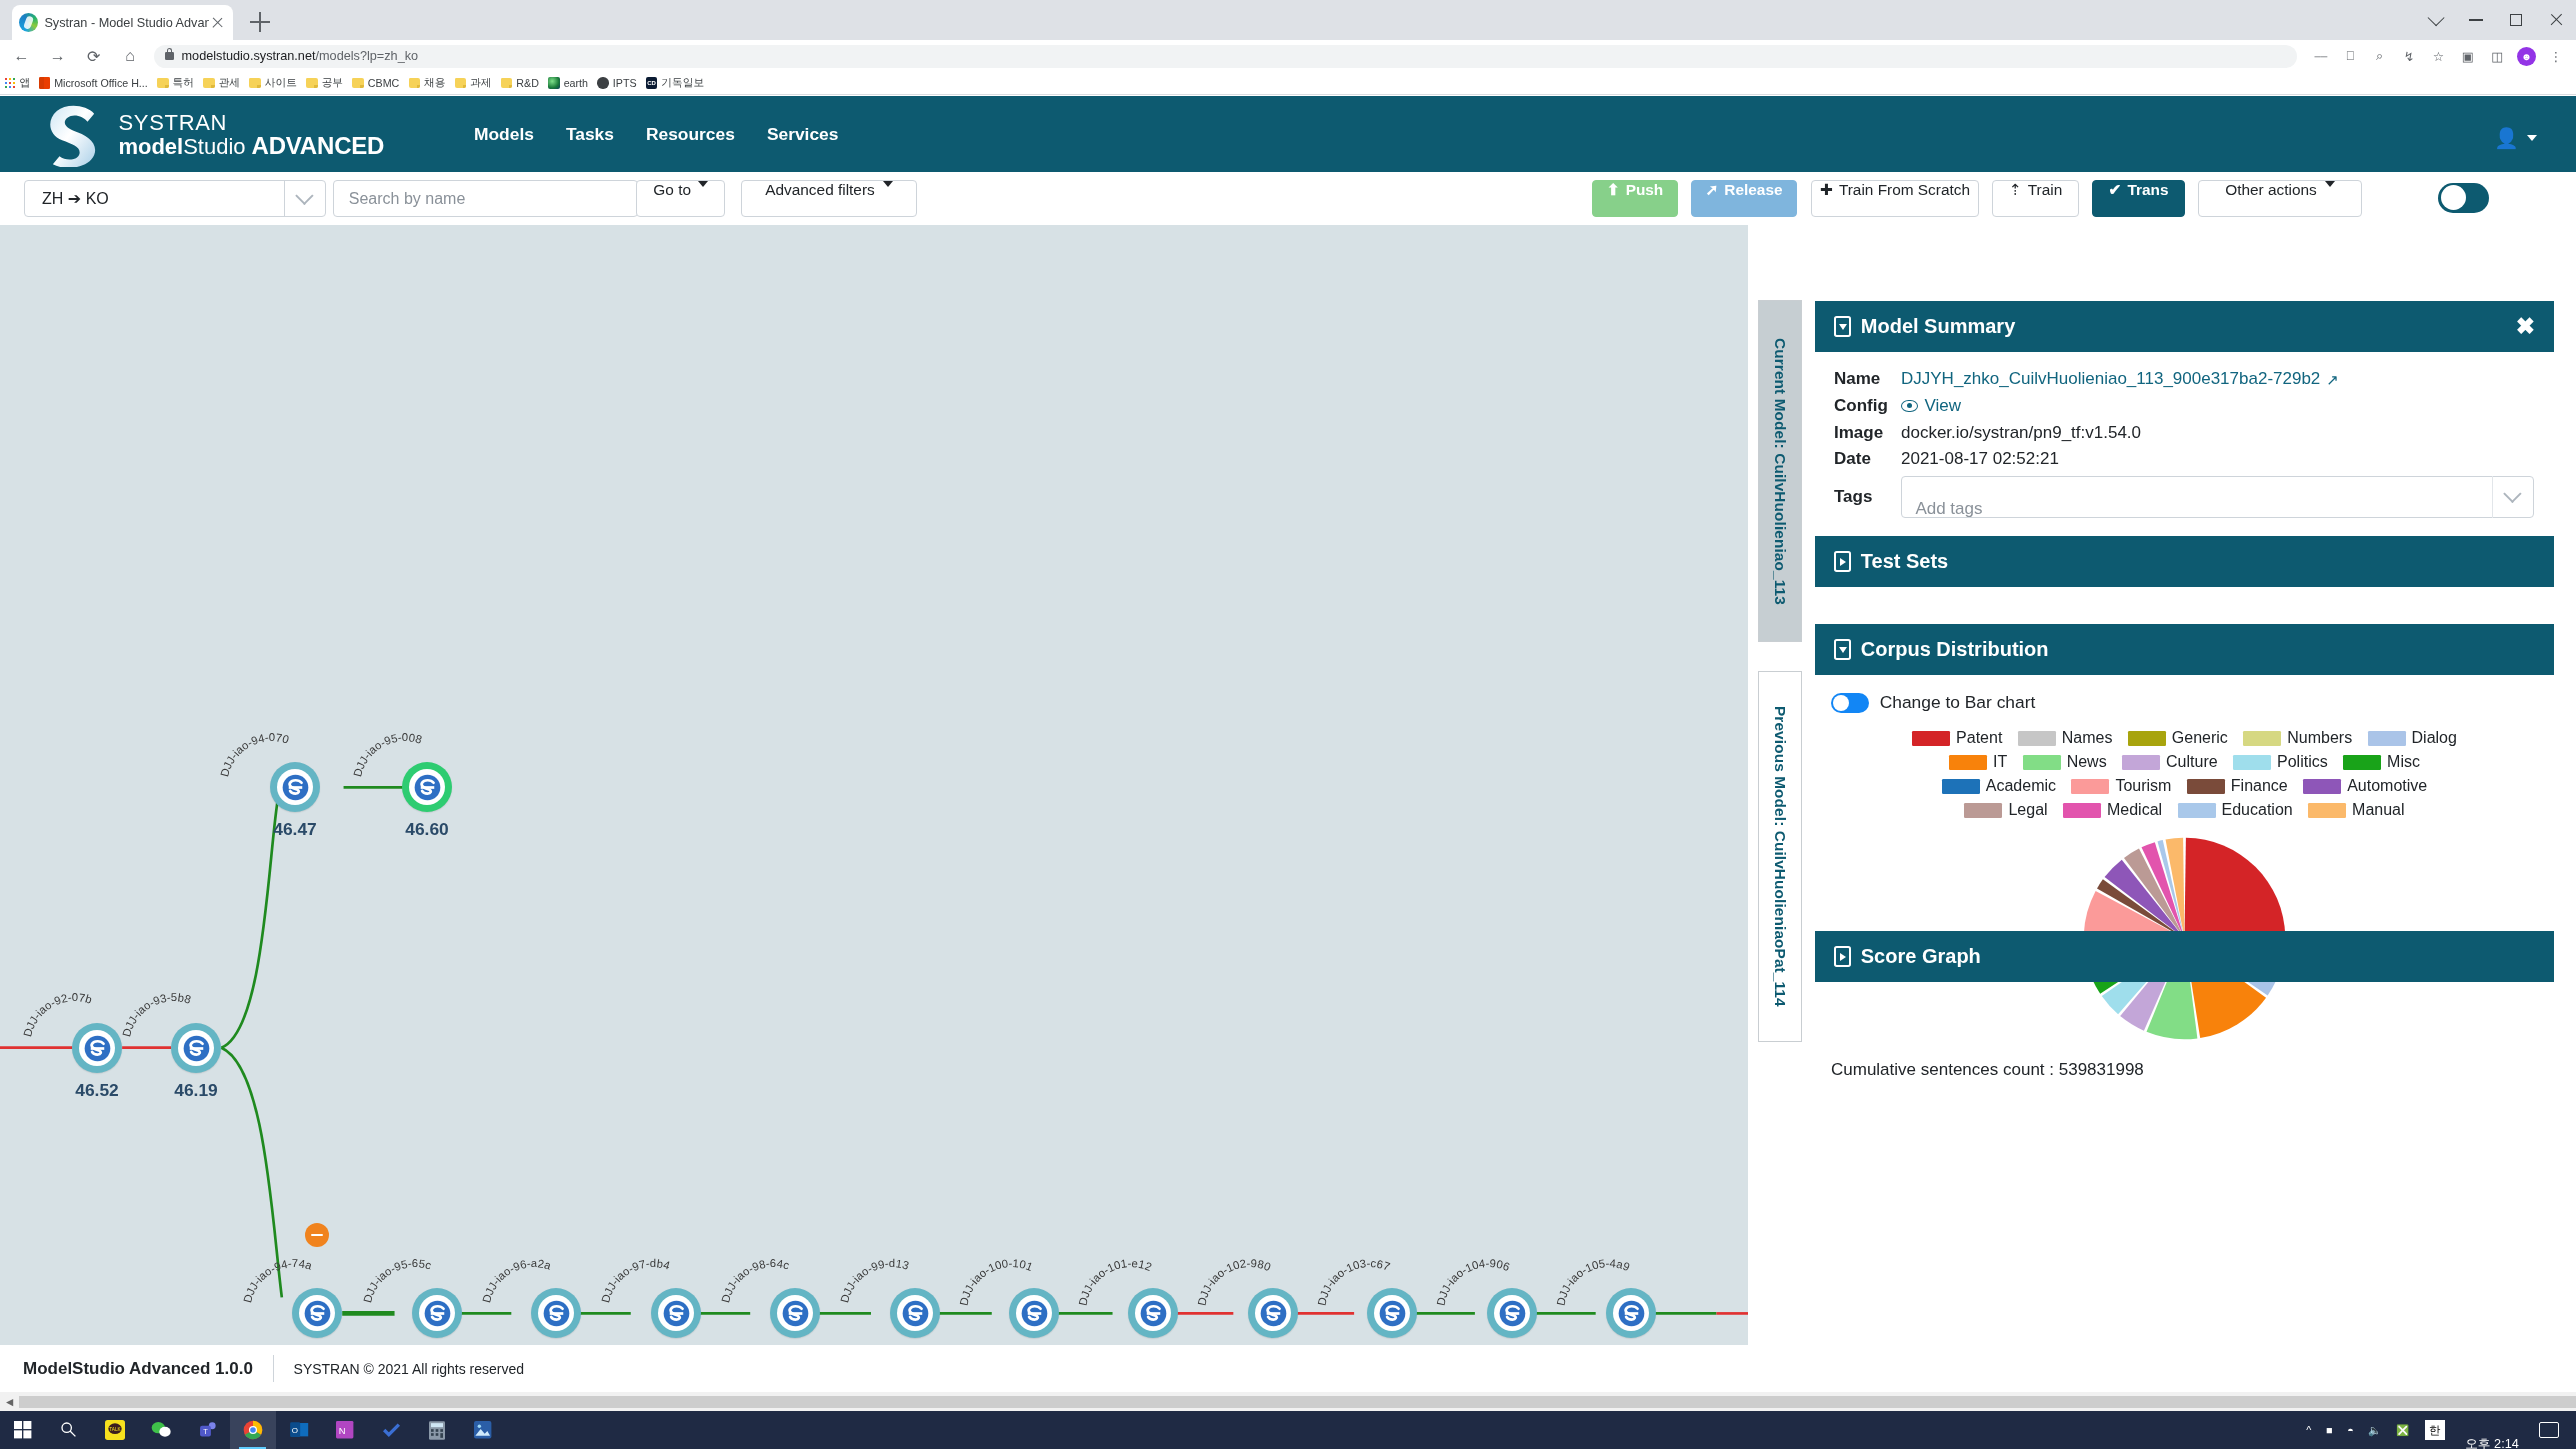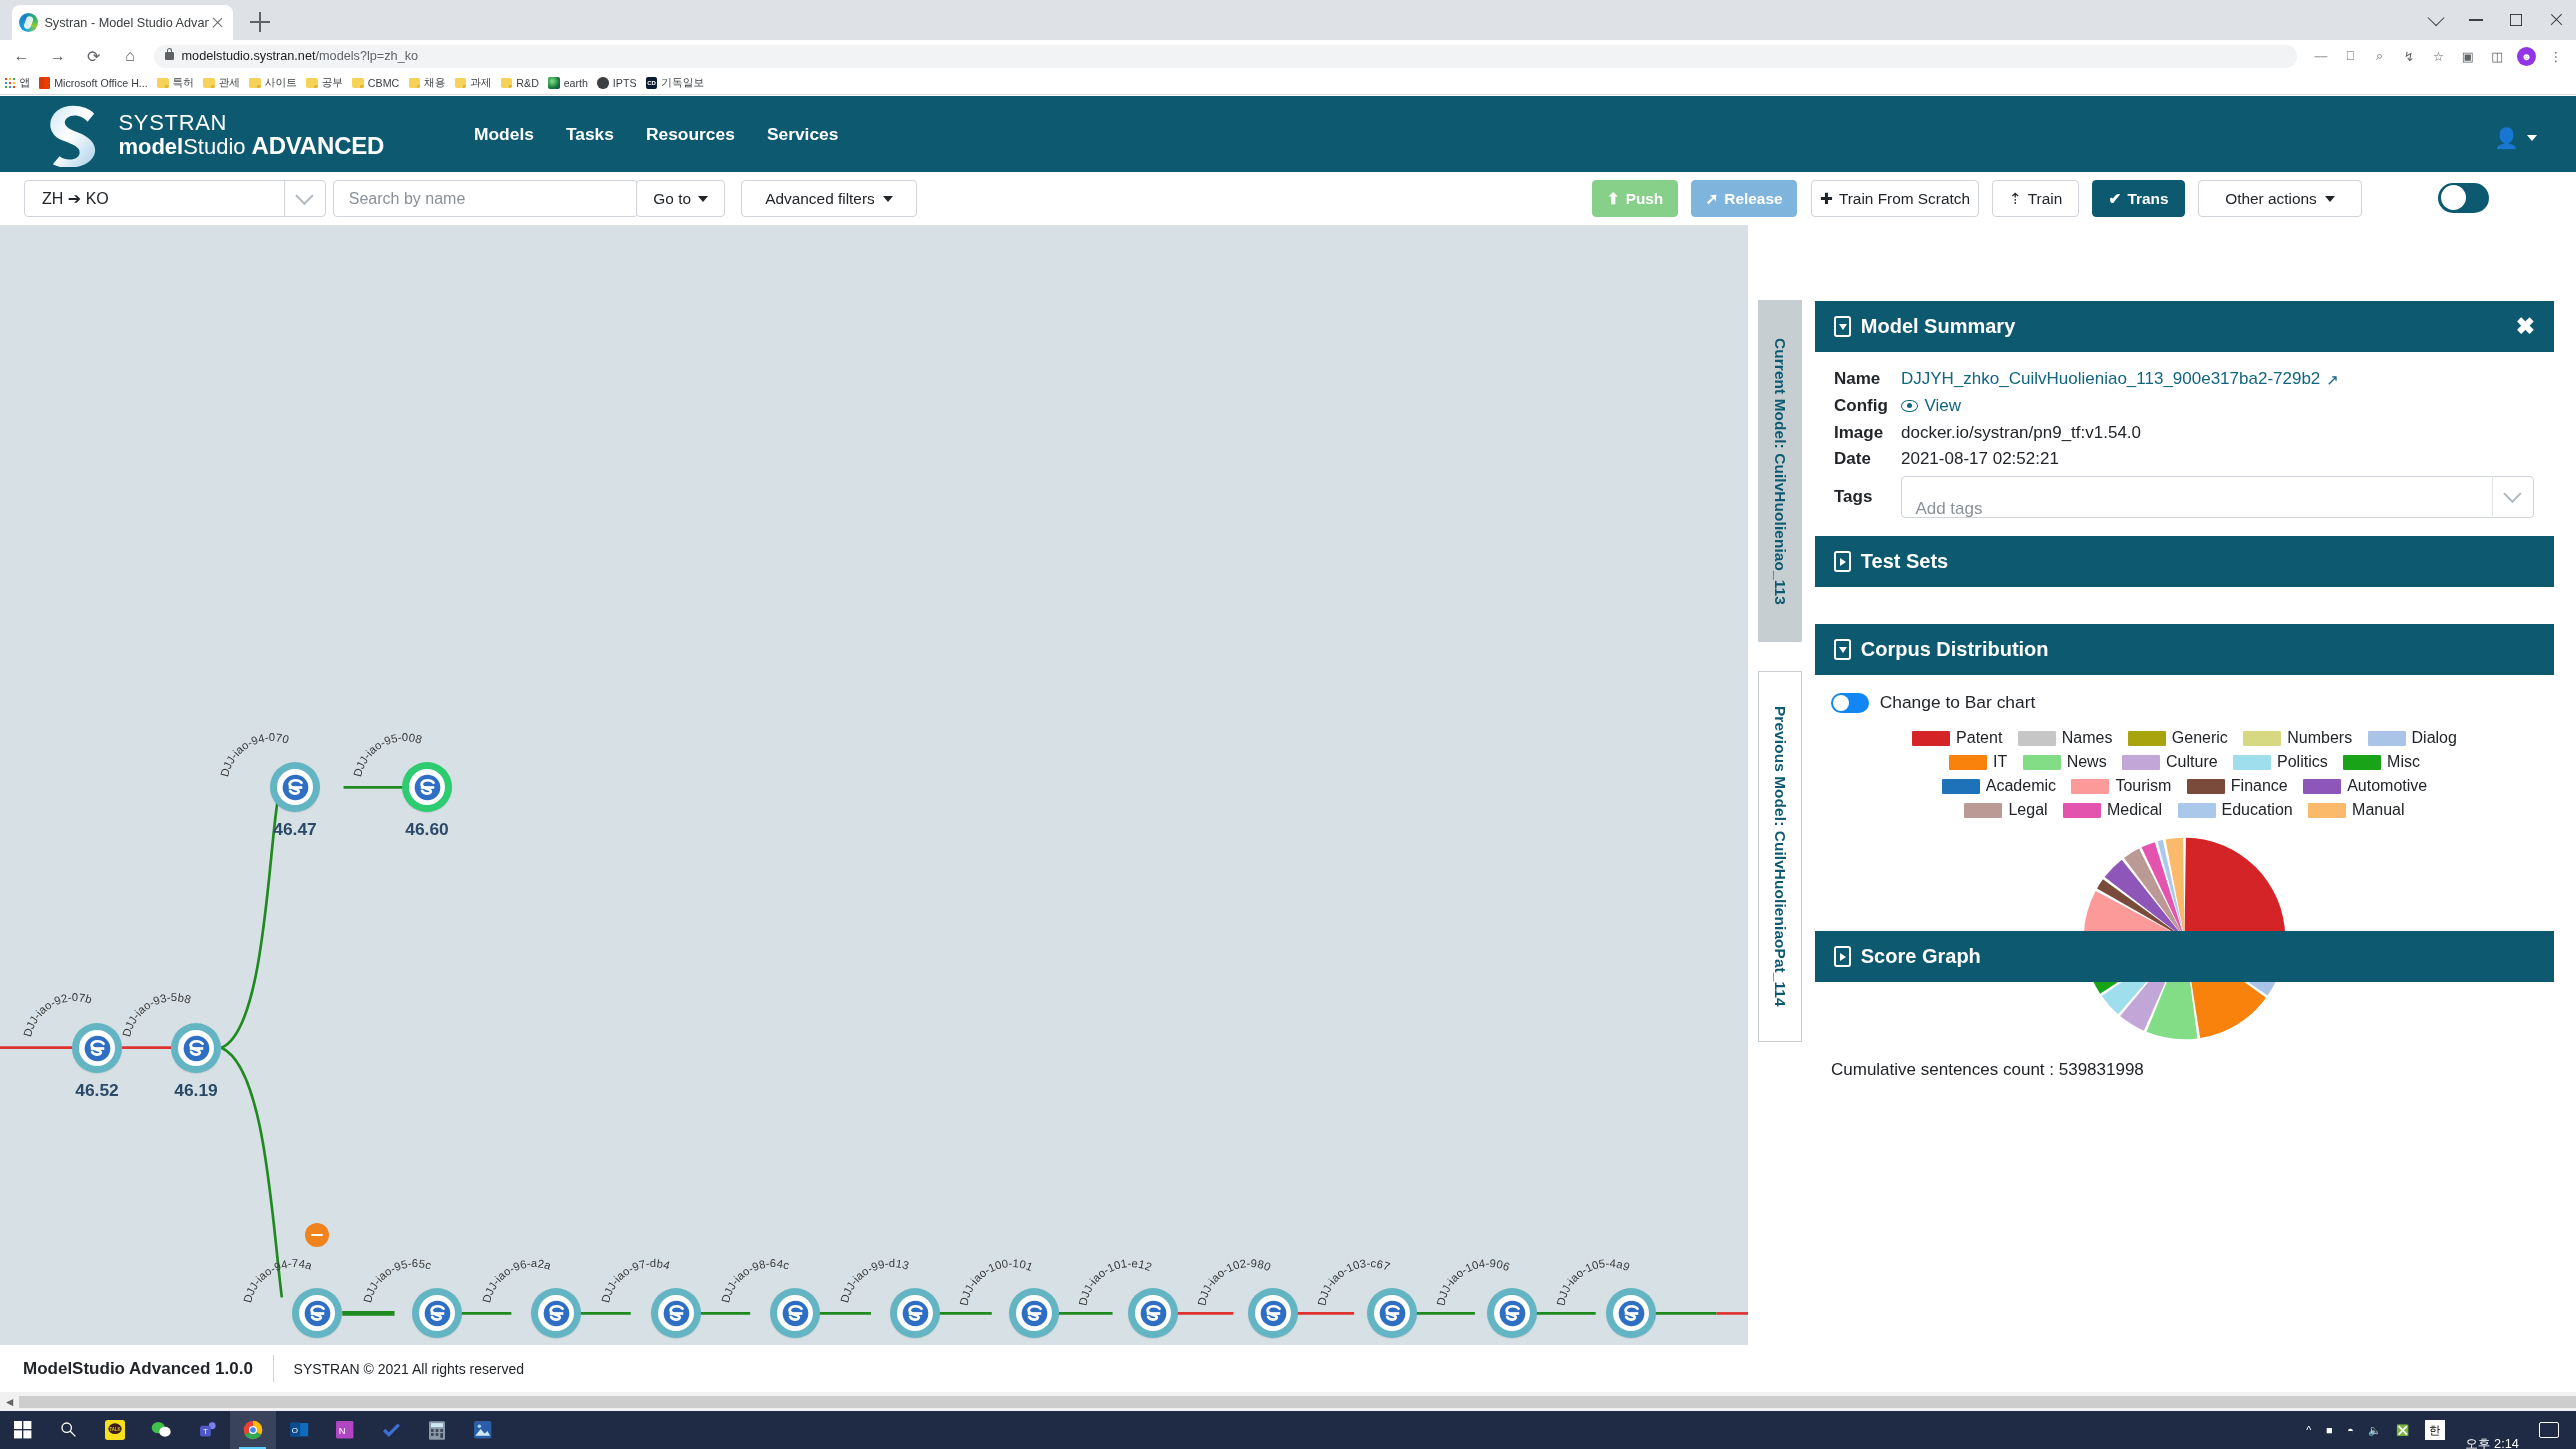--- a/index.html
+++ b/index.html
@@ -81,21 +81,21 @@
   
   .actionbar{position:absolute;left:0;top:172px;width:2576px;height:54px;background:#fff;}
   .lp-select{position:absolute;left:24px;top:8px;width:302px;height:37px;border:0.7px solid #ced4da;border-radius:4px;display:flex;align-items:center;box-sizing:border-box;}
   .lp-select .val{flex:1;padding-left:17px;font-size:16px;color:#212529;display:flex;align-items:center;gap:6.7px;}
   .lp-select .sep{width:0.7px;height:37px;background:#ced4da;}
   .lp-select .chev{width:40px;display:flex;align-items:center;justify-content:center;}
   .chevron{width:11.4px;height:11.4px;border-left:2px solid #adb5bd;border-bottom:2px solid #adb5bd;transform:rotate(-45deg) translate(2px,-2px);}
   .search-box{position:absolute;left:333px;top:8px;width:305px;height:37px;border:0.7px solid #ced4da;border-radius:4px;box-sizing:border-box;background:#fff;}
   .search-box input{width:100%;height:100%;border:0;outline:0;background:transparent;font-size:16px;padding:0 14.8px;box-sizing:border-box;font-family:"Liberation Sans",sans-serif;color:#212529;}
   .search-box input::placeholder{color:#8a9199;}
-  .btn{border:0.7px solid #ced4da;border-radius:4px;background:#fff;font-size:15.4px;color:#212529;display:flex;align-items:center;justify-content:center;box-sizing:border-box;font-family:"Liberation Sans",sans-serif;white-space:nowrap;}
+  .btn{border:0.7px solid #ced4da;border-radius:4px;background:#fff;font-size:15.4px;color:#212529;display:flex;justify-content:center;box-sizing:border-box;font-family:"Liberation Sans",sans-serif;white-space:nowrap;}
   .goto-btn{position:absolute;left:636px;top:8px;width:89px;height:37px;gap:6.7px;}
   .advf-btn{position:absolute;left:741px;top:8px;width:176px;height:37px;gap:8px;}
   .caret-sm{width:0;height:0;border-left:5.4px solid transparent;border-right:5.4px solid transparent;border-top:6px solid #212529;}
   .push-btn{position:absolute;left:1592px;top:8px;width:86px;height:37px;background:#87d08a;border-color:#87d08a;color:#fff;font-weight:bold;gap:6px;}
   .release-btn{position:absolute;left:1691px;top:8px;width:106px;height:37px;background:#7fb5dd;border-color:#7fb5dd;color:#fff;font-weight:bold;gap:6px;}
   .tfs-btn{position:absolute;left:1811px;top:8px;width:168px;height:37px;gap:6px;}
   .train-btn{position:absolute;left:1992px;top:8px;width:87px;height:37px;gap:6px;}
   .trans-btn{position:absolute;left:2092px;top:8px;width:93px;height:37px;background:#0d5a70;border-color:#0d5a70;color:#fff;font-weight:bold;gap:6px;}
   .other-btn{position:absolute;left:2198px;top:8px;width:164px;height:37px;gap:8px;}
   .table-toggle{position:absolute;left:2438px;top:10.7px;display:flex;align-items:center;gap:19px;flex-direction:column;}

